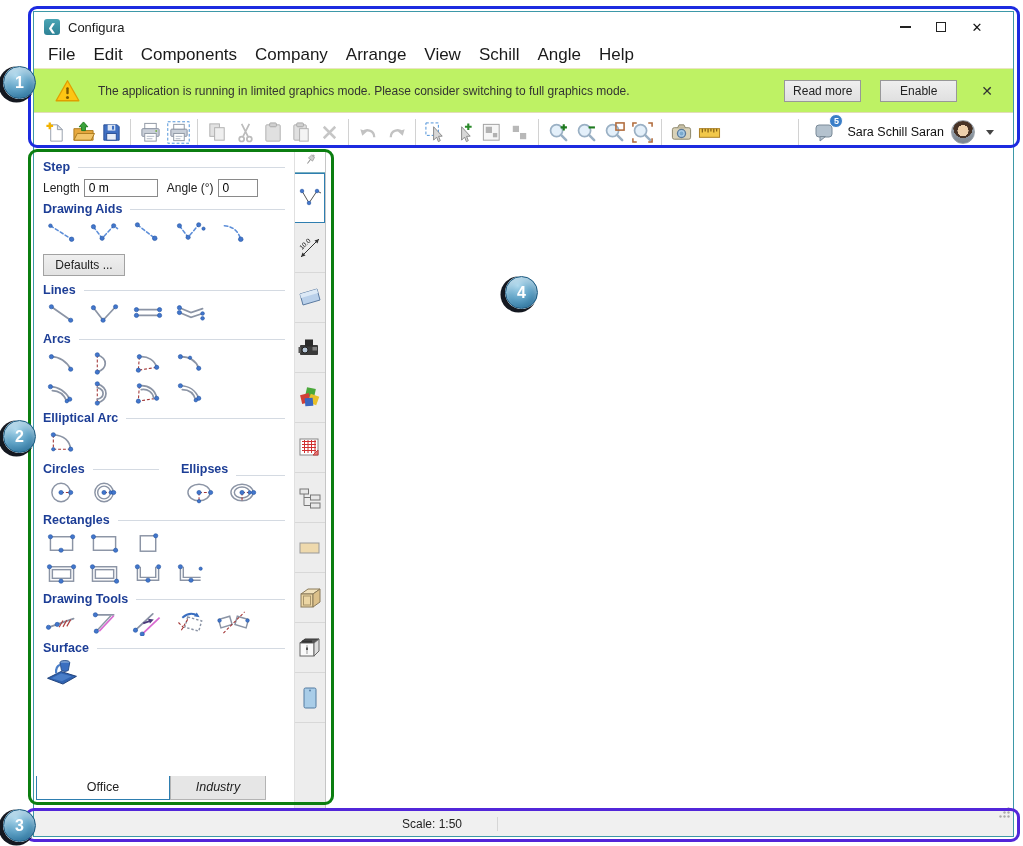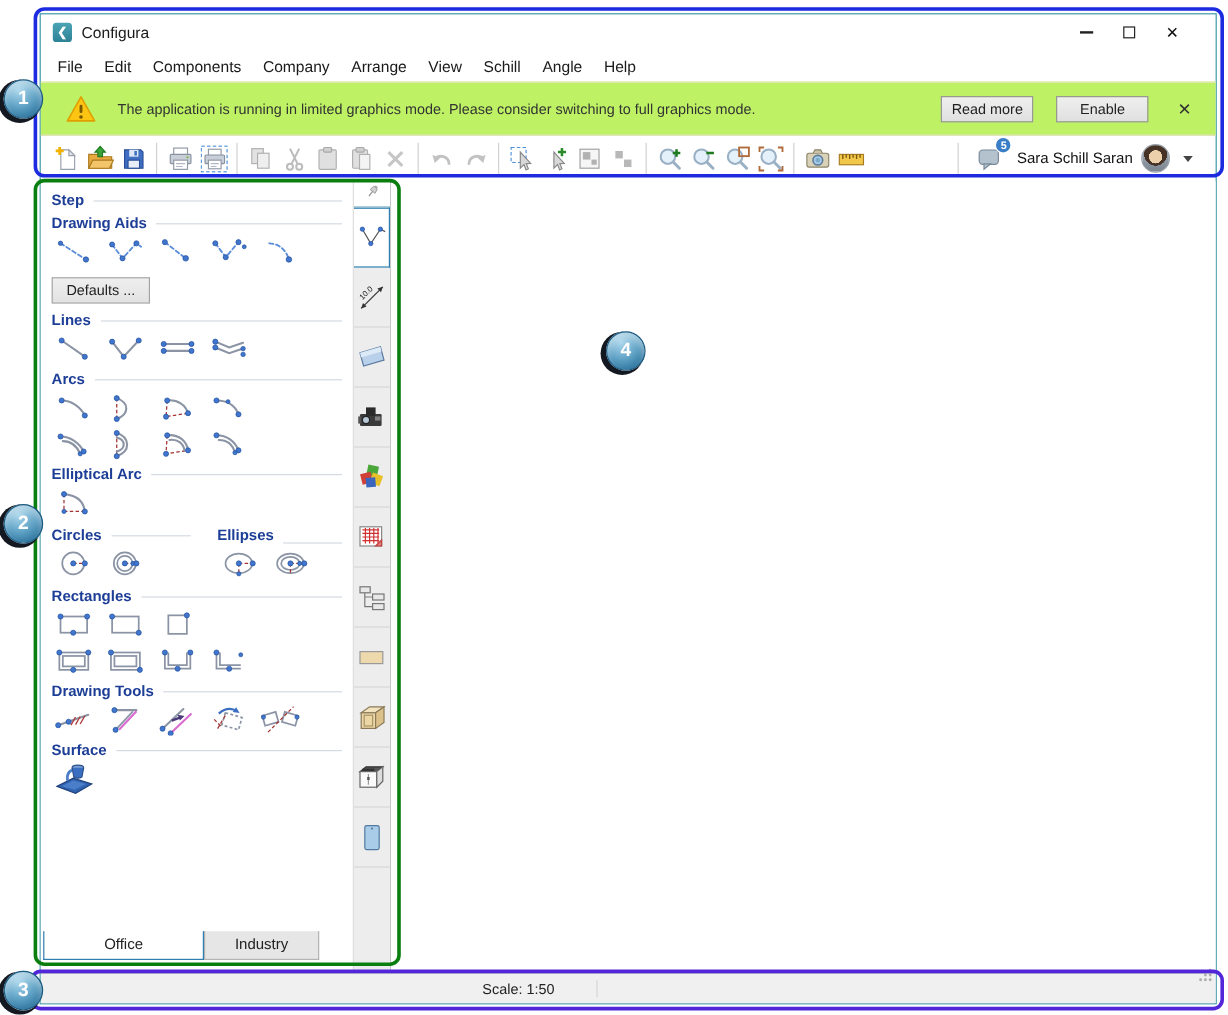--- a/index.html
+++ b/index.html
@@ -14,21 +14,21 @@
   .app-logo { width:16px; height:16px; border-radius:3px; background:linear-gradient(#4aa4b4,#2e8296);
     color:#fff; font-size:10px; font-weight:bold; display:flex; align-items:center; justify-content:center; }
   .title-text { font-size:13px; color:#1a1a1a; margin-left:8px; }
   .win-controls { margin-left:auto; display:flex; margin-right:18px; }
   .win-btn { width:36px; height:28px; display:flex; align-items:center; justify-content:center; }
   .glyph-min { width:11px; height:1.5px; background:#222; display:block; }
   .glyph-max { width:10px; height:10px; border:1.4px solid #222; display:block; }
   .glyph-close { font-size:13px; color:#111; line-height:1; }
 
   .menubar { height:26px; display:flex; align-items:center; padding-left:5px; flex:none; }
-  .menu-item { padding:4px 9px; font-size:13px; color:#1a1a1a; cursor:default; }
+  .menu-item { padding:4px 9px; font-size:17px; color:#1a1a1a; cursor:default; }
 
   .notification { height:45px; background:#bef264; border-top:1px solid #eae5c2; border-bottom:1px solid #e2ddba;
     display:flex; align-items:center; padding:0 12px 0 20px; flex:none; }
   .warn-icon svg { width:27px; height:26px; display:block; }
   .notif-msg { font-size:12px; color:#333; margin-left:17px; }
   .notif-actions { margin-left:auto; display:flex; align-items:center; }
   .notif-btn { width:77px; height:22px; background:linear-gradient(#efefef,#e0e0e0); border:1px solid #989898;
     font-size:12px; font-family:inherit; color:#222; margin-left:19px; }
   .notif-close { border:none; background:none; font-size:14px; color:#333; margin-left:16px; padding:2px 8px; font-family:inherit; }
 
@@ -65,21 +65,21 @@
   .len-input { width:74px; margin-right:9px; } .ang-input { width:40px; }
   .tool-row { display:flex; gap:6px; margin:2px 0; align-items:center; }
   .tool { width:37px; height:28px; display:flex; align-items:center; justify-content:center; }
   .tool svg { width:36px; height:27px; display:block; }
   .defaults-btn { margin:6px 0 2px 0; width:82px; height:22px; background:linear-gradient(#efefef,#e2e2e2);
     border:1px solid #a2a2a2; font-size:12px; font-family:inherit; color:#222; }
   .duo { display:flex;gap:16px; } .subsec-circles { width:116px; flex:none; } .subsec-ellipses { flex:1; }
   .panel-tabs { flex:none; display:flex; margin:0 2px 10px 2px; }
   .tab { height:24px; line-height:22px; text-align:center; font-size:12.5px; color:#222;
     background:#e6e6e6; border:1px solid #b4b4b4; border-top:none; }
-  .tab-office { width:134px; } .tab-industry { width:96px; }
+  .tab-office { width:134px; } .tab-industry { width:96px;font-style:italic; }
   .tab.active { background:#fff; border-color:#2e7eb0; }
 
   
   .strip { width:32px; flex:none; background:#ededed; border-left:1px solid #e0e0e0; border-right:1px solid #c6c6c6;
     display:flex; flex-direction:column; }
   .strip-pin { height:22px; flex:none; background:#fff; border-bottom:1px solid #7ab0c0;
     display:flex; align-items:center; justify-content:center; }
   .strip-pin svg { width:15px; height:15px; }
   .strip-item { height:50px; flex:none; display:flex; align-items:center; justify-content:center; border-bottom:1px solid #d8d8d8; }
   .strip-item svg { width:26px; height:26px; display:block; }
@@ -333,20 +333,26 @@
   </div>
 
   <div class="content">
 
     <div class="panel">
       <div class="panel-body">
 
         <div class="sec-head">
           <span class="sec-label">Step</span>
             <span class="rule"></span>
+        </div>
+        <div class="step-row">
+          <span>Length</span>
+          <input class="input len-input" value="0 m" style="">
+          <span>Angle (°)</span>
+          <input class="input ang-input" value="0" style="">
         </div>
 
         <div class="sec-head">
           <span class="sec-label">Drawing Aids</span>
             <span class="rule"></span>
         </div>
         <div>
             <div class="tool-row">
               <span class="tool">
                 <svg viewBox="0 0 36 28">

